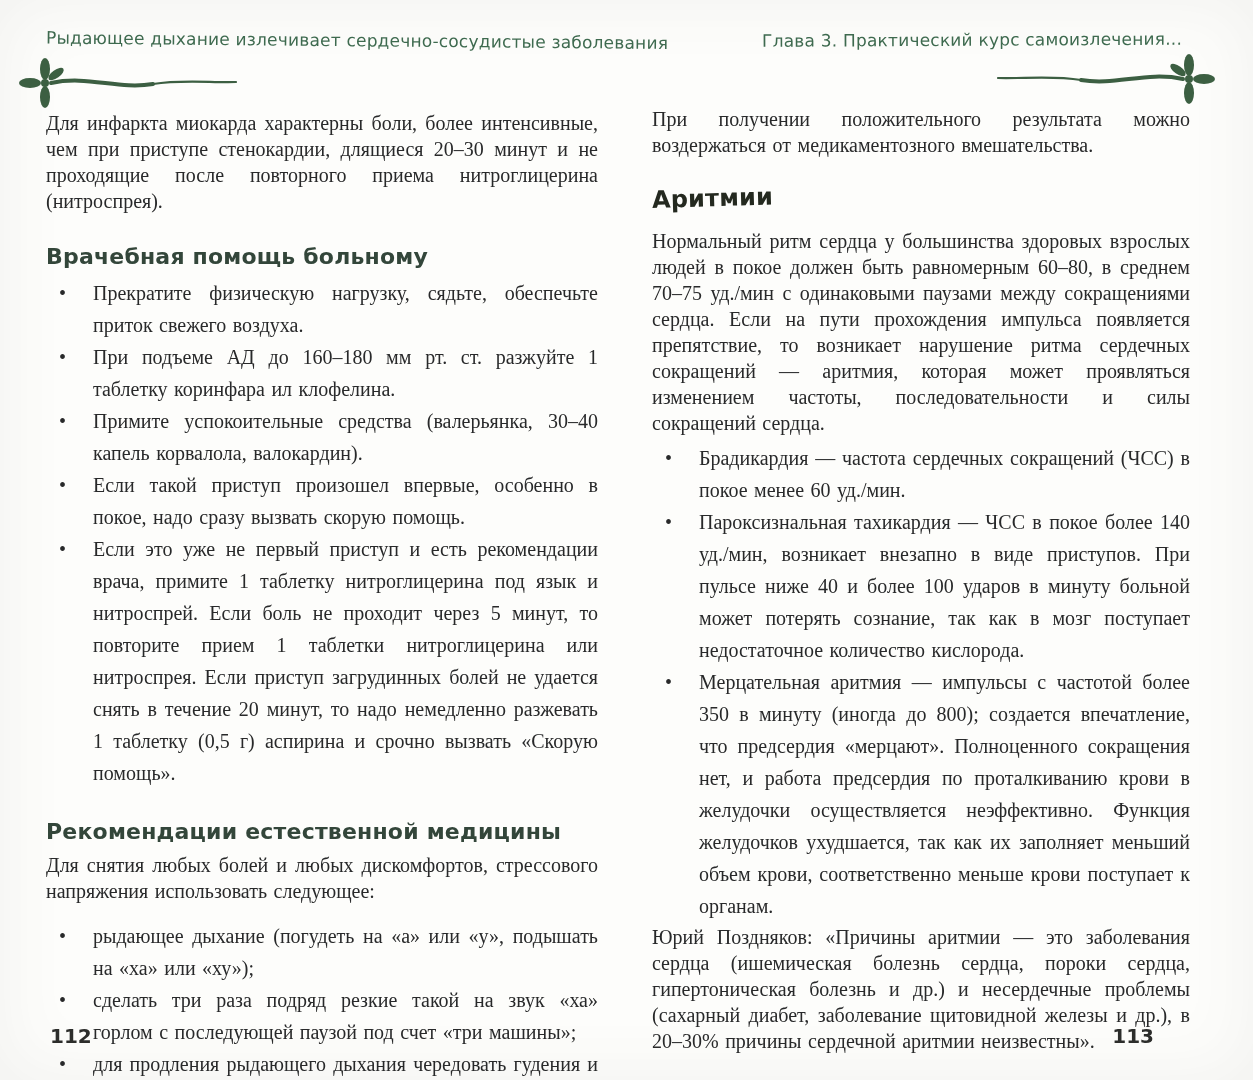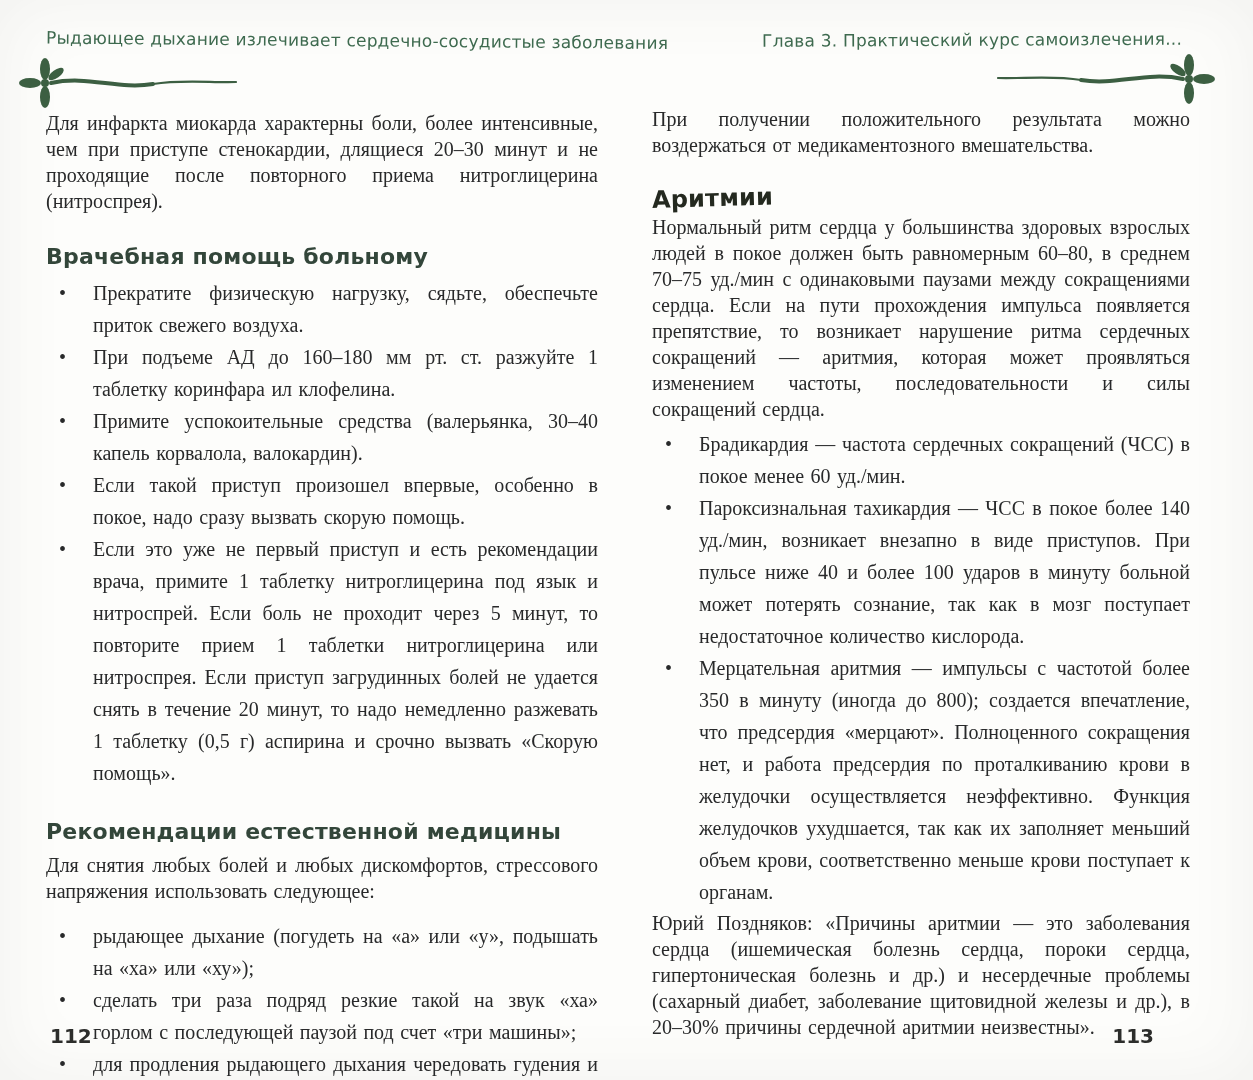--- a/index.html
+++ b/index.html
@@ -58,21 +58,21 @@
     letter-spacing:0.2px;
   }
   .page.left .section-heading{ margin-top:30px; }
   .heading-arrhythmia{
     font-size:24px;
     color:#24291f;
     margin-top:28px;
     transform:rotate(-1.6deg);
     transform-origin:left center;
   }
-  .after-heading{ }
+  .after-heading{ margin-top:14px; }
 
   .bullet-list{
     list-style:none;
     margin-top:8px;
   }
   .bullet-list li{
     position:relative;
     padding-left:47px;
     font-size:20px;
     line-height:32px;

